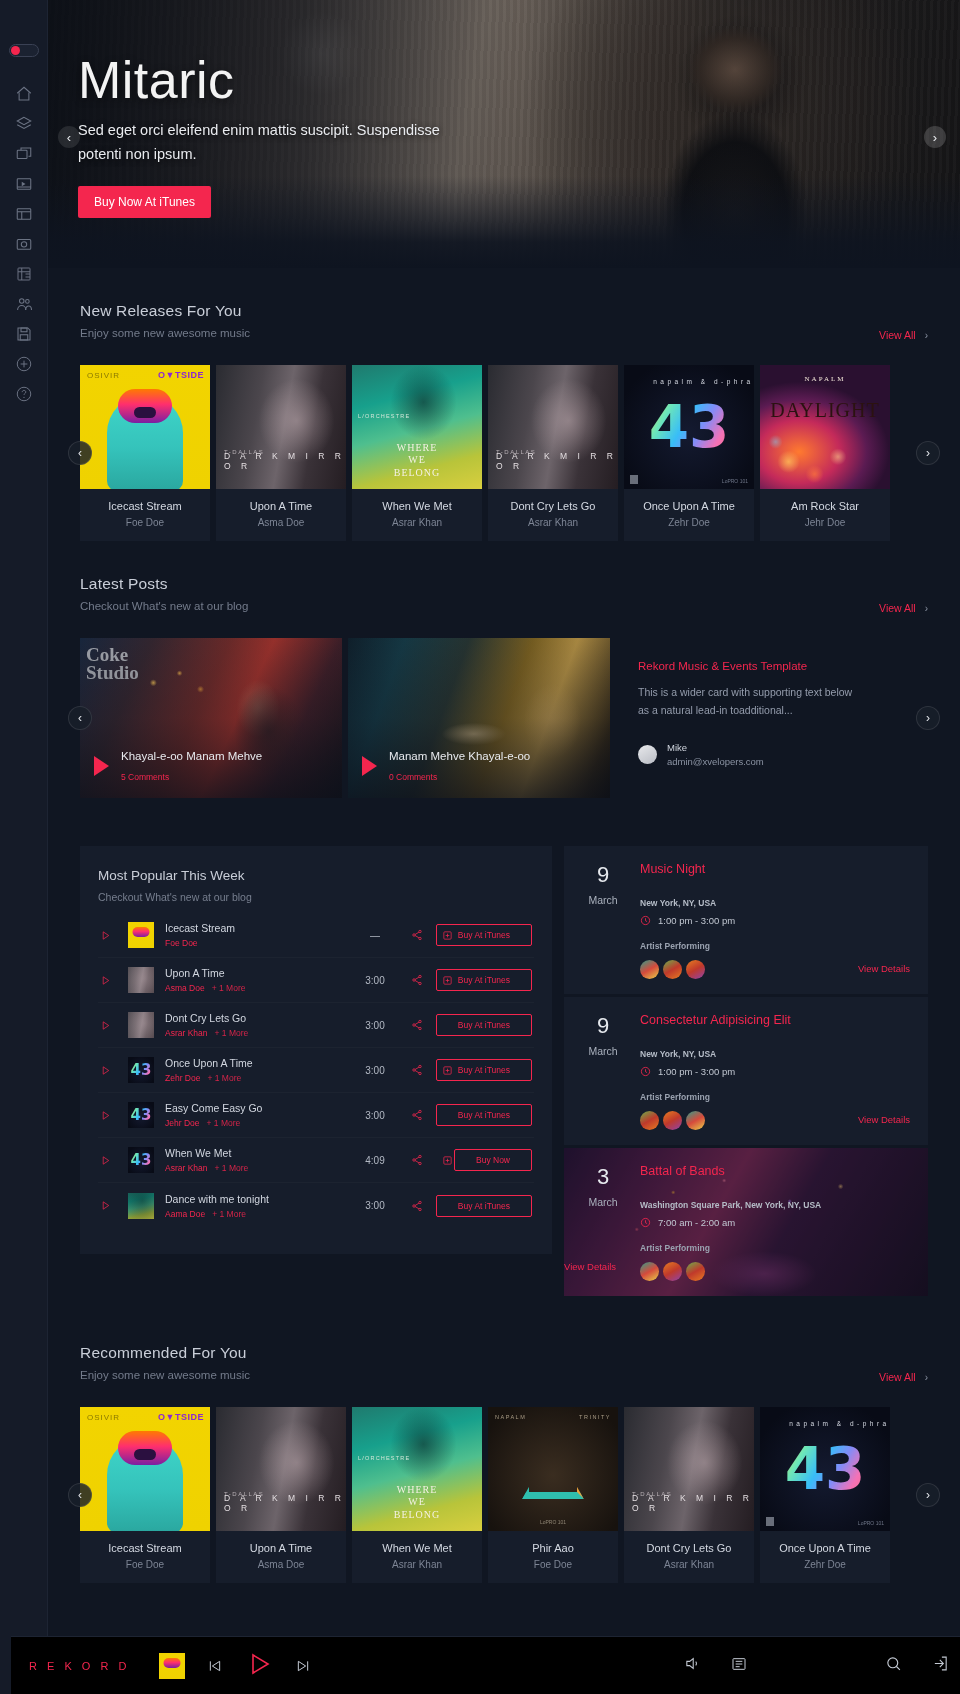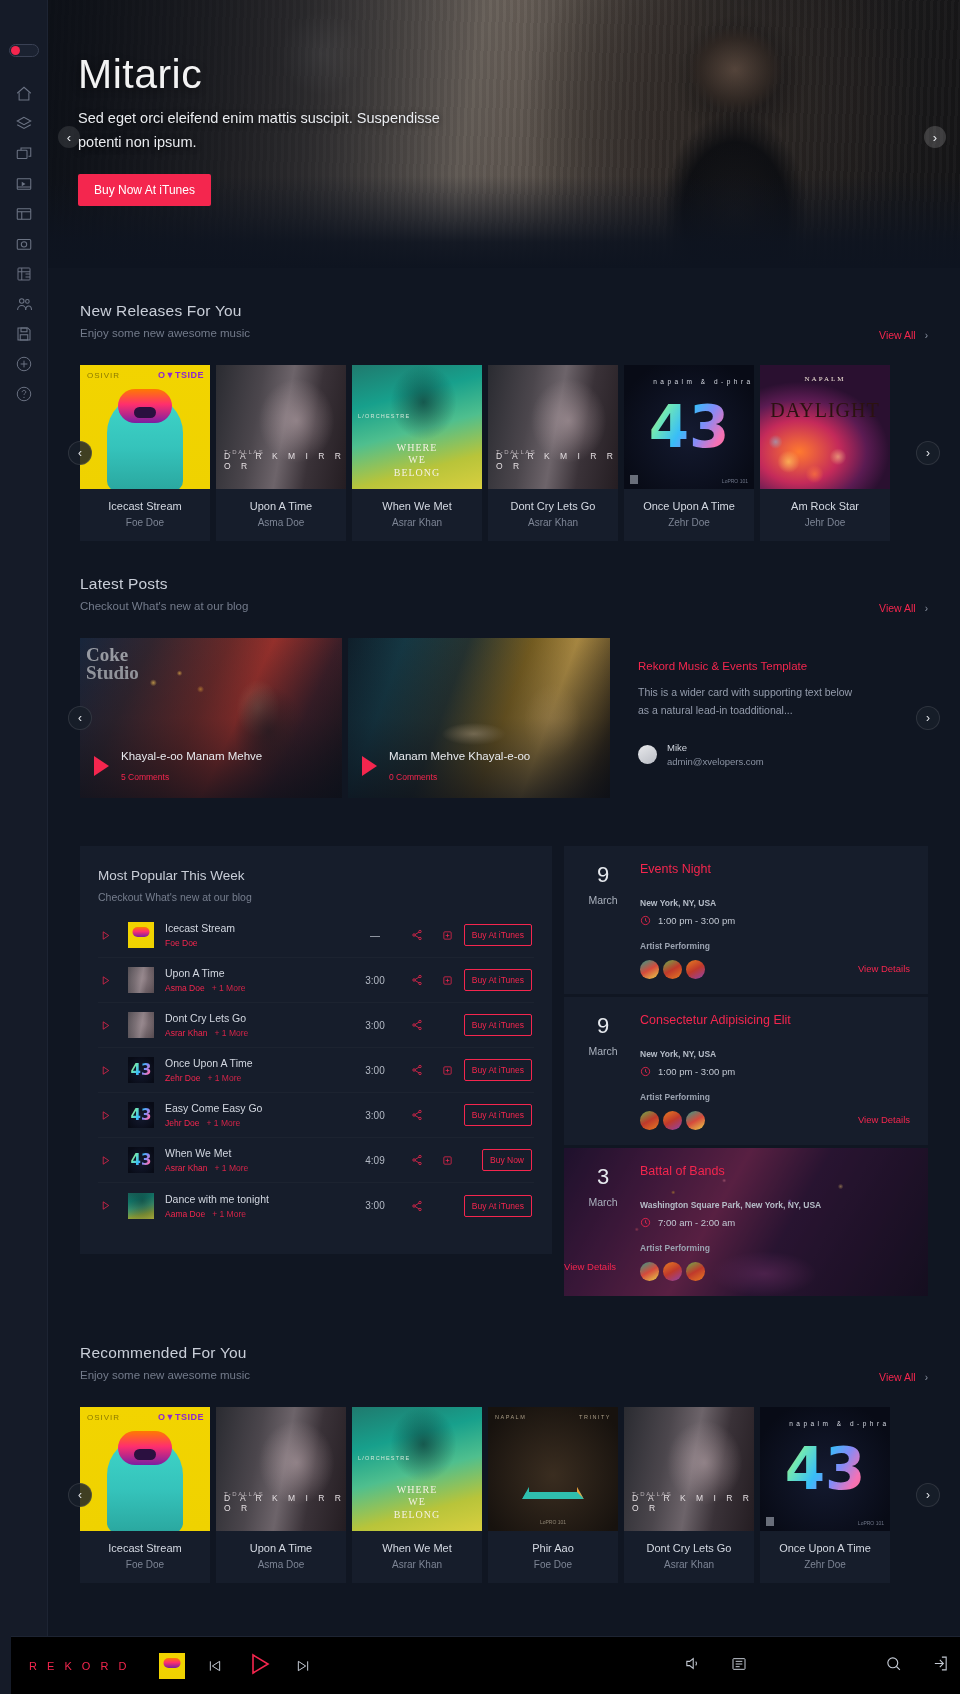--- a/index.html
+++ b/index.html
@@ -70,21 +70,21 @@
   .hero-shade {
     position:absolute; inset:0;
     background: linear-gradient(90deg, rgba(10,14,22,.88) 0%, rgba(10,14,22,.62) 28%, rgba(10,14,22,.18) 52%, rgba(10,14,22,.30) 100%);
   }
   .hero-bottom-fade {
     position:absolute; left:0; right:0; bottom:0; height: 92px;
     background: linear-gradient(180deg, rgba(14,20,32,0) 0%, rgba(14,20,32,.92) 72%, #0e1420 100%);
   }
   .hero-content { position: absolute; left: 30px; top: 52px; z-index: 3; width: 430px; }
   .hero-title {
-    font-size: 41px; font-weight: 400; color: #ffffff; letter-spacing: .5px;
+    font-size: 52px; font-weight: 400; color: #ffffff; letter-spacing: .5px;
     text-shadow: 0 2px 10px rgba(0,0,0,.55); line-height: 1.1; opacity: .95;
   }
   .hero-sub {
     margin-top: 10px; font-size: 14.5px; color: #e9ebef; line-height: 1.62;
     text-shadow: 0 1px 6px rgba(0,0,0,.7); max-width: 370px;
   }
   .btn-itunes {
     display: inline-block; margin-top: 20px;
     background: #f4264e; color: #fff; border: none;
     font-size: 12px; padding: 9px 16px; border-radius: 2px;
@@ -265,21 +265,21 @@
   .tr-thumb { width: 26px; height: 26px; flex: 0 0 26px; margin-right: 11px; overflow:hidden; position:relative; }
   .tr-info { flex: 1; min-width: 0; }
   .tr-name { font-size: 10.5px; color: #d2d7e0; }
   .tr-artist { font-size: 8.5px; color: #f4264e; margin-top: 4px; display:flex; gap: 7px; }
   .tr-artist .more { color: #f4264e; opacity: .85; }
   .tr-time { width: 54px; flex:0 0 54px; text-align:center; font-size: 10px; color: #b3b9c4; }
   .tr-ico { width: 30px; flex:0 0 30px; display:flex; align-items:center; justify-content:center; color:#f4264e; }
   .tr-buy { width: 70px; flex:0 0 70px; display:flex; justify-content:flex-end; }
   .buy-btn {
     border: 1px solid #f4264e; color: #f4264e; background: transparent;
-    font-size: 8.5px; padding: 5px 7px; border-radius: 2px; white-space: nowrap;
+    font-size: 8.5px; padding: 5px 21px; border-radius: 2px; white-space: nowrap;
     font-family: "Liberation Sans", sans-serif;
   }
 
   .events { flex: 1; }
   .event {
     background: #161d2b; padding: 16px 18px 18px; position: relative; margin-bottom: 3px;
   }
   .ev-row { display: flex; gap: 16px; }
   .ev-date { width: 42px; flex: 0 0 42px; text-align: center; padding-top: 2px; }
   .ev-day { font-size: 22px; color: #e6e9ee; font-weight: 300; line-height: 1; }
@@ -835,21 +835,21 @@
 
         <div class="events">
 
           <div class="event" style="height:148px">
             <div class="ev-row">
               <div class="ev-date">
                 <div class="ev-day">9</div>
                 <div class="ev-mon">March</div>
               </div>
               <div class="ev-body">
-                <div class="ev-title">Events Night</div>
+                <div class="ev-title">Music Night</div>
                 <div class="ev-loc">New York, NY, USA</div>
                 <div class="ev-time">
                   <svg width="11" height="11" viewBox="0 0 24 24" fill="none" stroke="#f4264e" stroke-width="1.8">
                       <circle cx="12" cy="12" r="9"></circle>
                       <path d="M12 7v5.4l3.4 2"></path>
                     </svg>
                   <span>1:00 pm - 3:00 pm</span>
                 </div>
                 <div class="ev-perf">Artist Performing</div>
                 <div class="ev-avatars">

